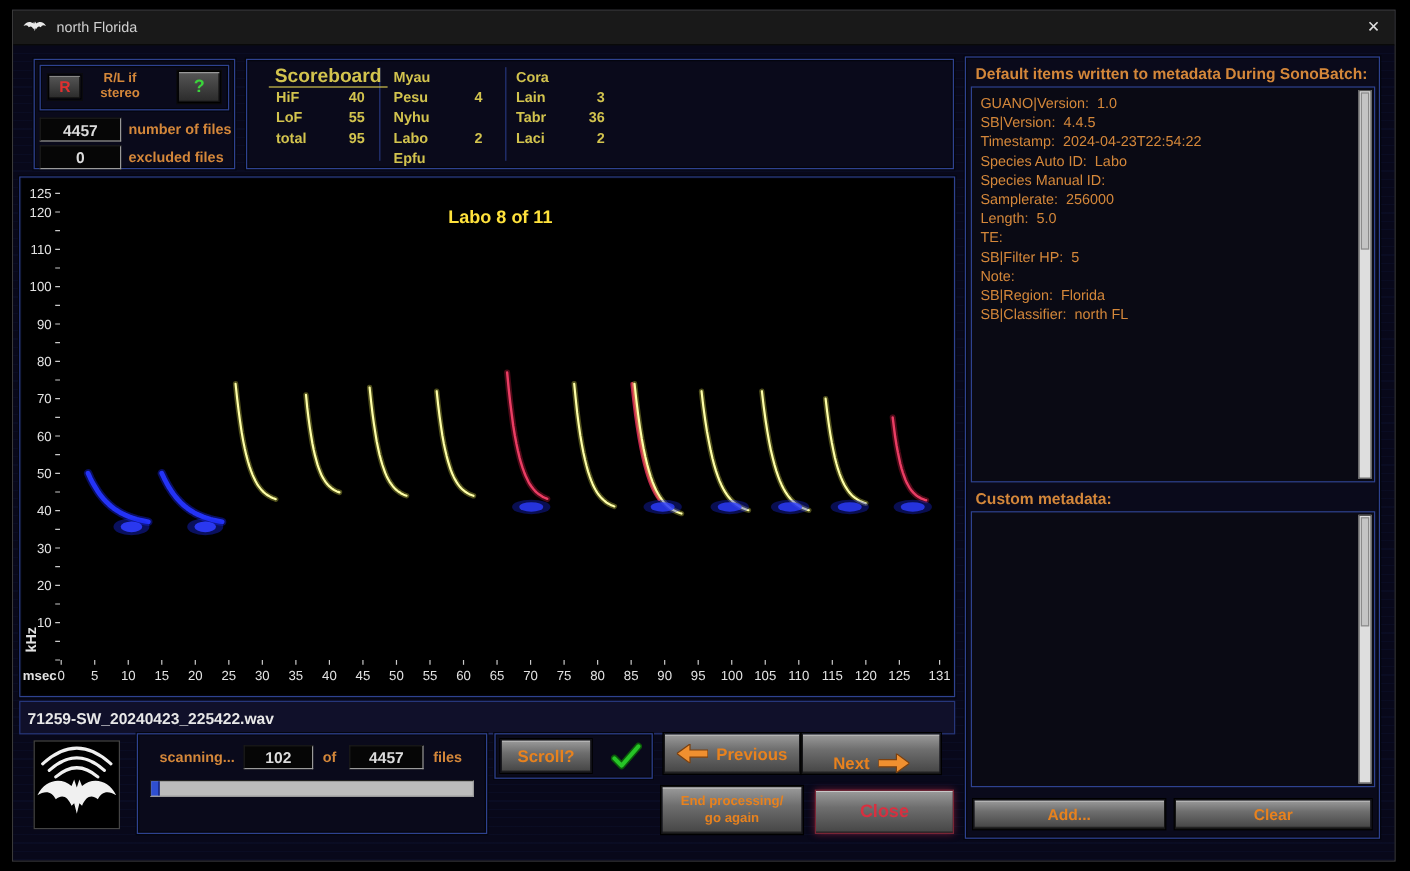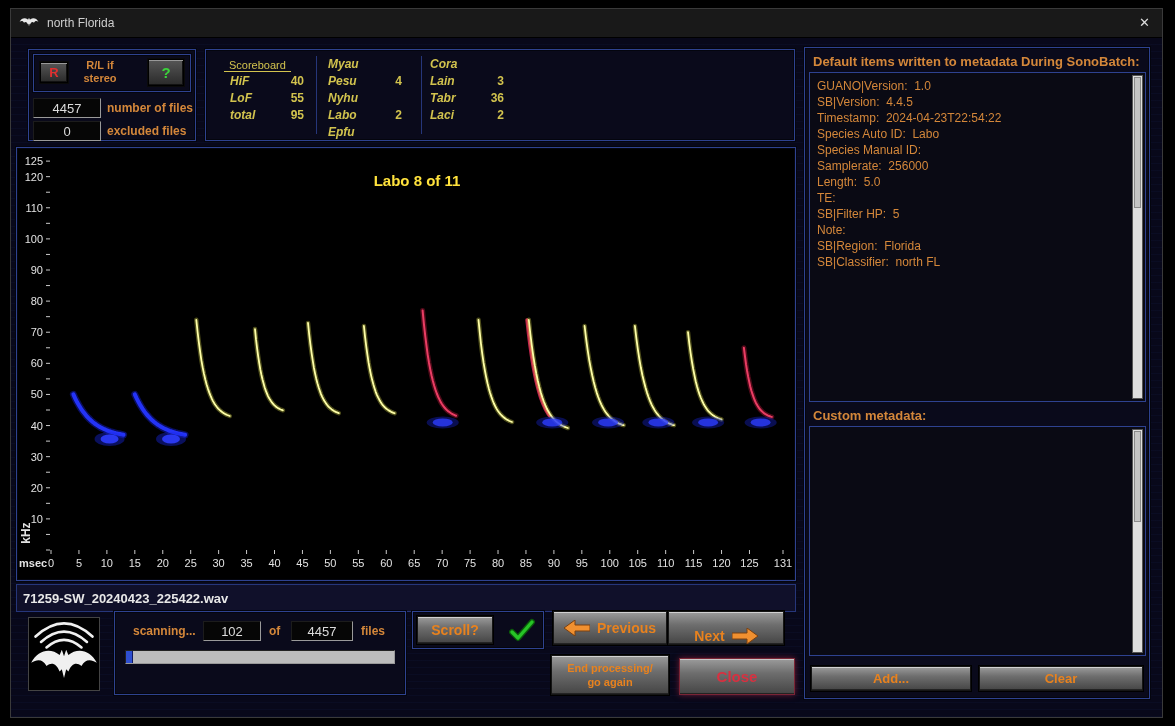--- a/index.html
+++ b/index.html
@@ -8,32 +8,32 @@
     border:1px solid #3a3a3a;box-sizing:border-box;}
   .titlebar{position:absolute;left:0;top:0;right:0;height:28px;background:#191919;
     border-bottom:1px solid #000;display:flex;align-items:center;}
   .titlebar .title{color:#cfcfcf;font-size:12px;margin-left:8px;}
   .close-x{position:absolute;right:12px;top:6px;color:#dddddd;font-size:13px;cursor:default;}
   .main{position:absolute;left:0;top:29px;right:0;bottom:0;background:#08081a;
     background-image:repeating-linear-gradient(0deg,rgba(28,48,110,.10) 0 1px,transparent 1px 7px);}
   .panel{position:absolute;background:#0a0a1b;border:1px solid #2e4290;
     box-shadow:0 0 0 1px #04050e, inset 0 0 0 1px #04050e;box-sizing:border-box;}
   .inset{background:#060606;border:1px solid;border-color:#1c1c1c #9a9a9a #9a9a9a #1c1c1c;
-    color:#dcdcdc;text-align:center;font-weight:normal;font-size:13px;box-sizing:border-box;
+    color:#dcdcdc;text-align:center;font-weight:bold;font-size:13px;box-sizing:border-box;
     display:flex;align-items:center;justify-content:center;}
   .btn3d{background:linear-gradient(180deg,#9b9b9b 0%,#6e6e6e 40%,#454545 100%);
     border:1px solid #151515;box-shadow:inset 0 1px 0 rgba(255,255,255,.55),inset 0 -1px 0 rgba(0,0,0,.5),0 0 0 1px #000;
     color:#e8821e;font-weight:bold;display:flex;align-items:center;justify-content:center;
     box-sizing:border-box;cursor:default;}
   .btn-small{background:linear-gradient(180deg,#565656,#2a2a2a);border:1px solid #000;
     box-shadow:inset 0 1px 0 #999,inset -1px -1px 0 #111,0 0 0 1px #0a0a0a;
     display:flex;align-items:center;justify-content:center;font-weight:bold;box-sizing:border-box;}
   .olabel{color:#d4873a;font-weight:bold;font-size:12px;}
   .sb-row{display:flex;height:17px;line-height:17px;font-size:12px;font-weight:bold;color:#d2c34e;}
-  .sb-label{width:46px;font-style:italic;}
+  .sb-label{width:46px;}
   .sb-value{width:28px;text-align:right;}
   .meta-line{color:#d4873a;font-size:12px;line-height:16px;white-space:pre;}
   .textbox{position:absolute;background:#0a0a14;border:1px solid #2e4290;box-sizing:border-box;}
   .vscroll{position:absolute;right:2px;top:2px;bottom:2px;width:11px;background:#dedede;
     border:1px solid #555;box-sizing:border-box;}
   .vthumb{position:absolute;left:1px;right:1px;top:1px;height:40%;background:#c4c4c4;border:1px solid #8a8a8a;}
   svg text{font-family:"Liberation Sans",sans-serif;}
 </style>
 </head>
 <body>
@@ -58,21 +58,21 @@
       </div>
       <div class="inset" style="position:absolute;left:4px;top:48px;width:68px;height:20px;">4457</div>
       <div class="olabel" style="position:absolute;left:78px;top:51px;">number of files</div>
       <div class="inset" style="position:absolute;left:4px;top:71px;width:68px;height:20px;">0</div>
       <div class="olabel" style="position:absolute;left:78px;top:74px;">excluded files</div>
     </div>
 
     <div class="panel" style="left:194px;top:11px;width:590px;height:92px;">
       <div style="position:absolute;left:0;top:6px;bottom:6px;width:110px;border-right:1px solid #26367a;">
         <div style="padding-left:18px;height:17px;line-height:15px;">
-          <span style="color:#d2c34e;font-weight:normal;font-size:11px;border-bottom:1px solid #d2c34e;padding:0 5px;">Scoreboard</span>
+          <span style="color:#d2c34e;font-weight:bold;font-size:16px;border-bottom:1px solid #d2c34e;padding:0 5px;">Scoreboard</span>
         </div>
         <div id="sb-g1" style="padding-left:24px;">
             <div class="sb-row">
               <span class="sb-label">HiF</span>
               <span class="sb-value">40</span>
             </div>
             <div class="sb-row">
               <span class="sb-label">LoF</span>
               <span class="sb-value">55</span>
             </div>

